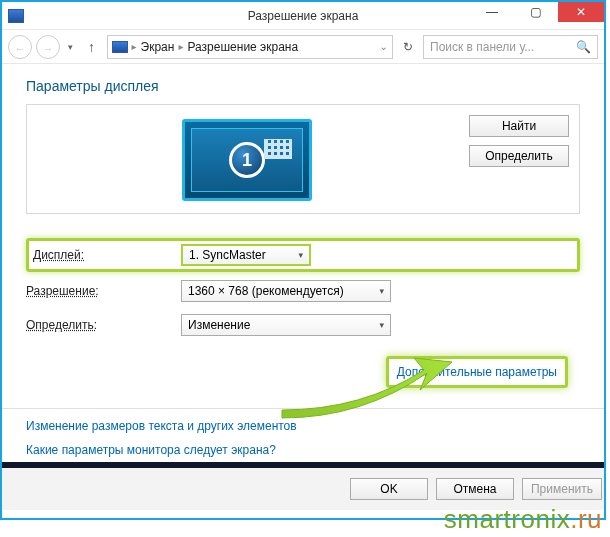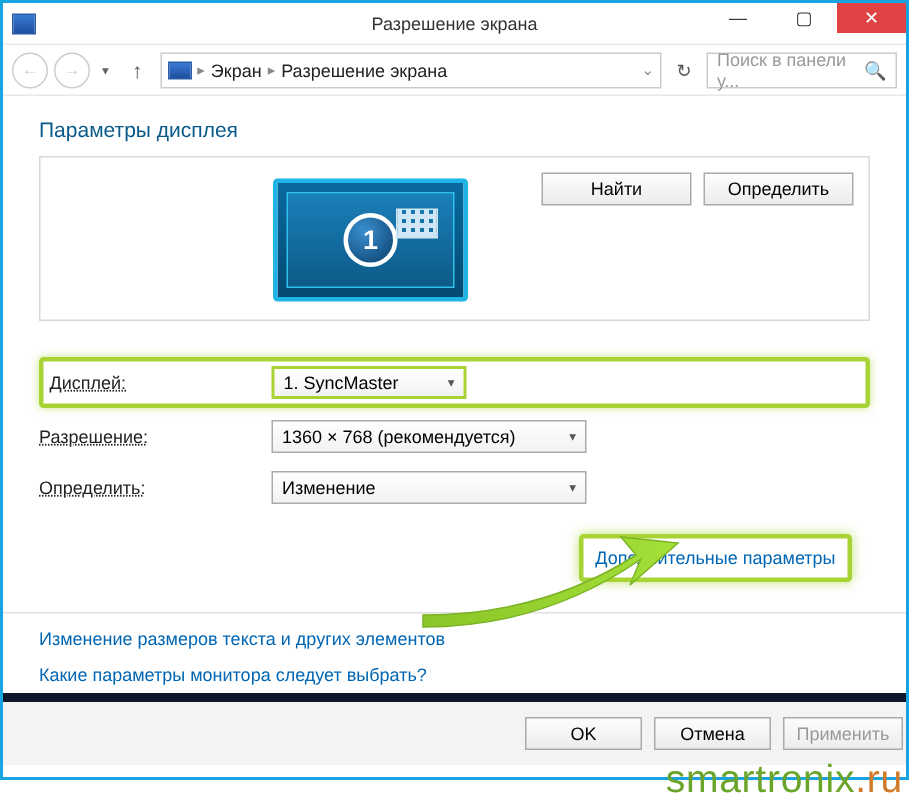--- a/index.html
+++ b/index.html
@@ -101,21 +101,21 @@
   }
   .addressbar .crumb { color: #222; }
   .addressbar .chev { color: #888; font-size: 10px; }
   .addr-end {
     margin-left: auto;
     display:flex; align-items:center; gap:8px;
     color:#888;
   }
   .refresh-btn { width:22px; text-align:center; color:#555;}
   .searchbox {
-    width: 127px; height: 24px;
+    width: 175px; height: 24px;
     border: 1px solid #ccc;
     display: flex; align-items: center;
     padding: 0 6px;
     color: #999;
     justify-content: space-between;
   }
   .searchbox .mag { color:#666; }
 
   
   .content {
@@ -162,21 +162,21 @@
     position:absolute; right:10px; top:10px;
     width:28px;height:20px;
     background:
       repeating-linear-gradient(90deg,#cfe6f5 0 3px, transparent 3px 6px),
       repeating-linear-gradient(0deg,#cfe6f5 0 3px, transparent 3px 6px);
     border:1px solid #cfe6f5;
   }
   .side-btns {
     position: absolute;
     right: 10px; top: 10px;
-    display:flex; flex-direction:row; gap:8px;
+    display:flex; flex-direction:column; gap:8px;
   }
   .btn {
     min-width: 100px;
     height: 22px;
     border: 1px solid #aaa;
     background: linear-gradient(#fdfdfd,#ececec);
     font-size: 12px;
     display:flex;align-items:center;justify-content:center;
     padding: 0 8px;
   }
@@ -346,21 +346,21 @@
     <div style="position:relative; height:30px; margin-top:16px;">
       <div class="advanced-box">
         <a class="link">Дополнительные параметры</a>
       </div>
     </div>
 
     <hr class="sep-line">
 
     <div class="links" style="margin-top:6px">
       <a class="link">Изменение размеров текста и других элементов</a>
-      <a class="link">Какие параметры монитора следует выбрать?</a>
+      <a class="link">Какие параметры монитора следует экрана?</a>
     </div>
   </div>
 
   <svg class="big-arrow" width="210" height="90">
     <defs>
       <linearGradient id="ga" x1="0" y1="0" x2="1" y2="0">
         <stop offset="0%" stop-color="#8bc528"></stop>
         <stop offset="100%" stop-color="#a4e038"></stop>
       </linearGradient>
     </defs>

